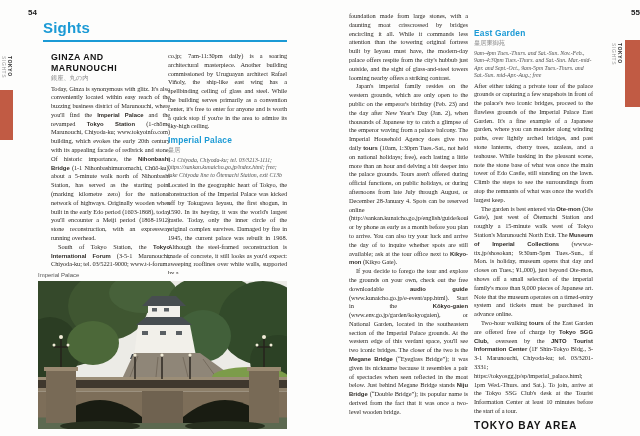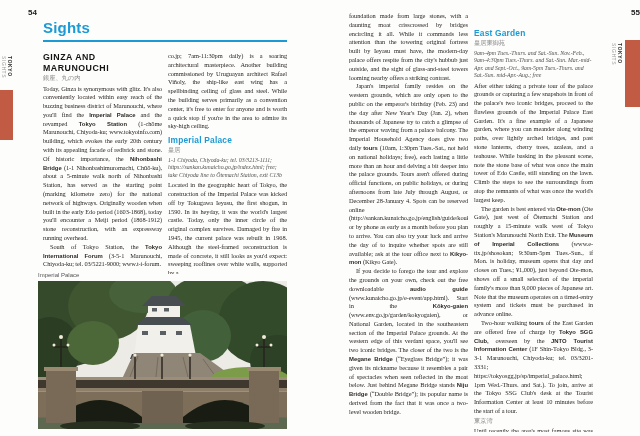--- a/index.html
+++ b/index.html
@@ -44,21 +44,21 @@
   <div class="vtab gray" style="left:1px;top:56px;">SIGHTS</div>
   <div class="redblock" style="left:0;top:90px;width:13px;height:50px;"></div>
 
   <div class="vtab dark" style="left:617px;top:43px;">TOKYO</div>
   <div class="vtab gray" style="left:611px;top:43px;">SIGHTS</div>
   <div class="redblock" style="left:625px;top:40px;width:15px;height:67px;"></div>
 
   <div class="title">Sights</div>
   <div class="rule"></div>
 
-  <div class="col" style="left:43px;top:52px;height:222px;">
+  <div class="col" style="left:51px;top:52px;height:222px;">
     <div class="sec-head">GINZA AND MARUNOUCHI</div>
     <div class="kanji">銀座、丸の内</div>
     <p><span>Today, Ginza is synonymous with glitz. It's also conveniently located within easy reach of the buzzing business district of Marunouchi, where you'll find the </span><span class="b">Imperial Palace</span><span> and the revamped </span><span class="b">Tokyo Station</span><span> (1-chōme Marunouchi, Chiyoda-ku; www.tokyoinfo.com) building, which evokes the early 20th century with its appealing facade of redbrick and stone. Of historic importance, the </span><span class="b">Nihonbashi Bridge</span><span> (1-1 Nihonbashimuromachi, Chūō-ku), about a 5-minute walk north of Nihonbashi Station, has served as the starting point (marking kilometre zero) for the national network of highways. Originally wooden when built in the early Edo period (1603-1868), today you'll encounter a Meiji period (1868-1912) stone reconstruction, with an expressway running overhead.</span></p>
     <p class="ind"><span>South of Tokyo Station, the </span><span class="b">Tokyo International Forum</span><span> (3-5-1 Marunouchi, Chiyoda-ku; tel. 03/5221-9000; www.t-i-forum.</span></p>
   </div>
 
   <div class="col" style="left:168px;top:52px;height:222px;">
     <p><span>co.jp; 7am-11:30pm daily) is a soaring architectural masterpiece. Another building commissioned by Uruguayan architect Rafael Viñoly, the ship-like east wing has a spellbinding ceiling of glass and steel. While the building serves primarily as a convention center, it's free to enter for anyone and is worth a quick stop if you're in the area to admire its sky-high ceiling.</span></p>
     <div class="sub-head">Imperial Palace</div>
     <div class="kanji">皇居</div>
@@ -147,17 +147,18 @@
     <p class="ind"><span>If you decide to forego the tour and explore the grounds on your own, check out the free downloadable </span><span class="b">audio guide</span><span> (www.kunaicho.go.jp/e-event/app.html). Start in the </span><span class="b">Kōkyo-gaien</span><span> (www.env.go.jp/garden/kokyogaien), or National Garden, located in the southeastern section of the Imperial Palace grounds. At the western edge of this verdant space, you'll see two iconic bridges. The closer of the two is the </span><span class="b">Megane Bridge</span><span> (“Eyeglass Bridge”); it was given its nickname because it resembles a pair of spectacles when seen reflected in the moat below. Just behind Megane Bridge stands </span><span class="b">Niju Bridge</span><span> (“Double Bridge”); its popular name is derived from the fact that it was once a two-level wooden bridge.</span></p>
   </div>
 
   <div class="col" style="left:474px;top:12px;height:420px;">
     <div class="sub-head" style="margin-top:16px;">East Garden</div>
     <div class="kanji">皇居東御苑</div>
     <div class="info">9am-4pm Tues.-Thurs. and Sat.-Sun. Nov.-Feb., 9am-4:30pm Tues.-Thurs. and Sat.-Sun. Mar.-mid-Apr. and Sept.-Oct., 9am-5pm Tues.-Thurs. and Sat.-Sun. mid-Apr.-Aug.; free</div>
     <p><span>After either taking a private tour of the palace grounds or capturing a few snapshots in front of the palace's two iconic bridges, proceed to the flawless grounds of the Imperial Palace East Garden. It's a fine example of a Japanese garden, where you can meander along winding paths, over lightly arched bridges, and past stone lanterns, cherry trees, azaleas, and a teahouse. While basking in the pleasant scene, note the stone base of what was once the main tower of Edo Castle, still standing on the lawn. Climb the steps to see the surroundings from atop the remnants of what was once the world's largest keep.</span></p>
     <p class="ind"><span>The garden is best entered via </span><span class="b">Ote-mon</span><span> (Ote Gate), just west of Ōtemachi Station and roughly a 15-minute walk west of Tokyo Station's Marunouchi North Exit. The </span><span class="b">Museum of Imperial Collections</span><span> (www.e-tix.jp/shosokan; 9:30am-5pm Tues.-Sun., if Mon. is holiday, museum opens that day and closes on Tues.; ¥1,000), just beyond Ote-mon, shows off a small selection of the imperial family's more than 9,000 pieces of Japanese art. Note that the museum operates on a timed-entry system and tickets must be purchased in advance online.</span></p>
     <p class="ind"><span>Two-hour walking </span><span class="b">tours</span><span> of the East Garden are offered free of charge by </span><span class="b">Tokyo SGG Club,</span><span> overseen by the </span><span class="b">JNTO Tourist Information Center</span><span> (1F Shin-Tokyo Bldg., 3-3-1 Marunouchi, Chiyoda-ku; tel. 03/3201-3331; https://tokyosgg.jp/sp/imperial_palace.html; 1pm Wed.-Thurs. and Sat.). To join, arrive at the Tokyo SSG Club's desk at the Tourist Information Center at least 10 minutes before the start of a tour.</span></p>
+    <div class="sec-head big">TOKYO BAY AREA</div>
     <div class="kanji">東京湾</div>
     <p><span>Until recently the area's most famous site was by far the hallowed </span></p>
   </div>
 
 </div>
 
 </body></html>

